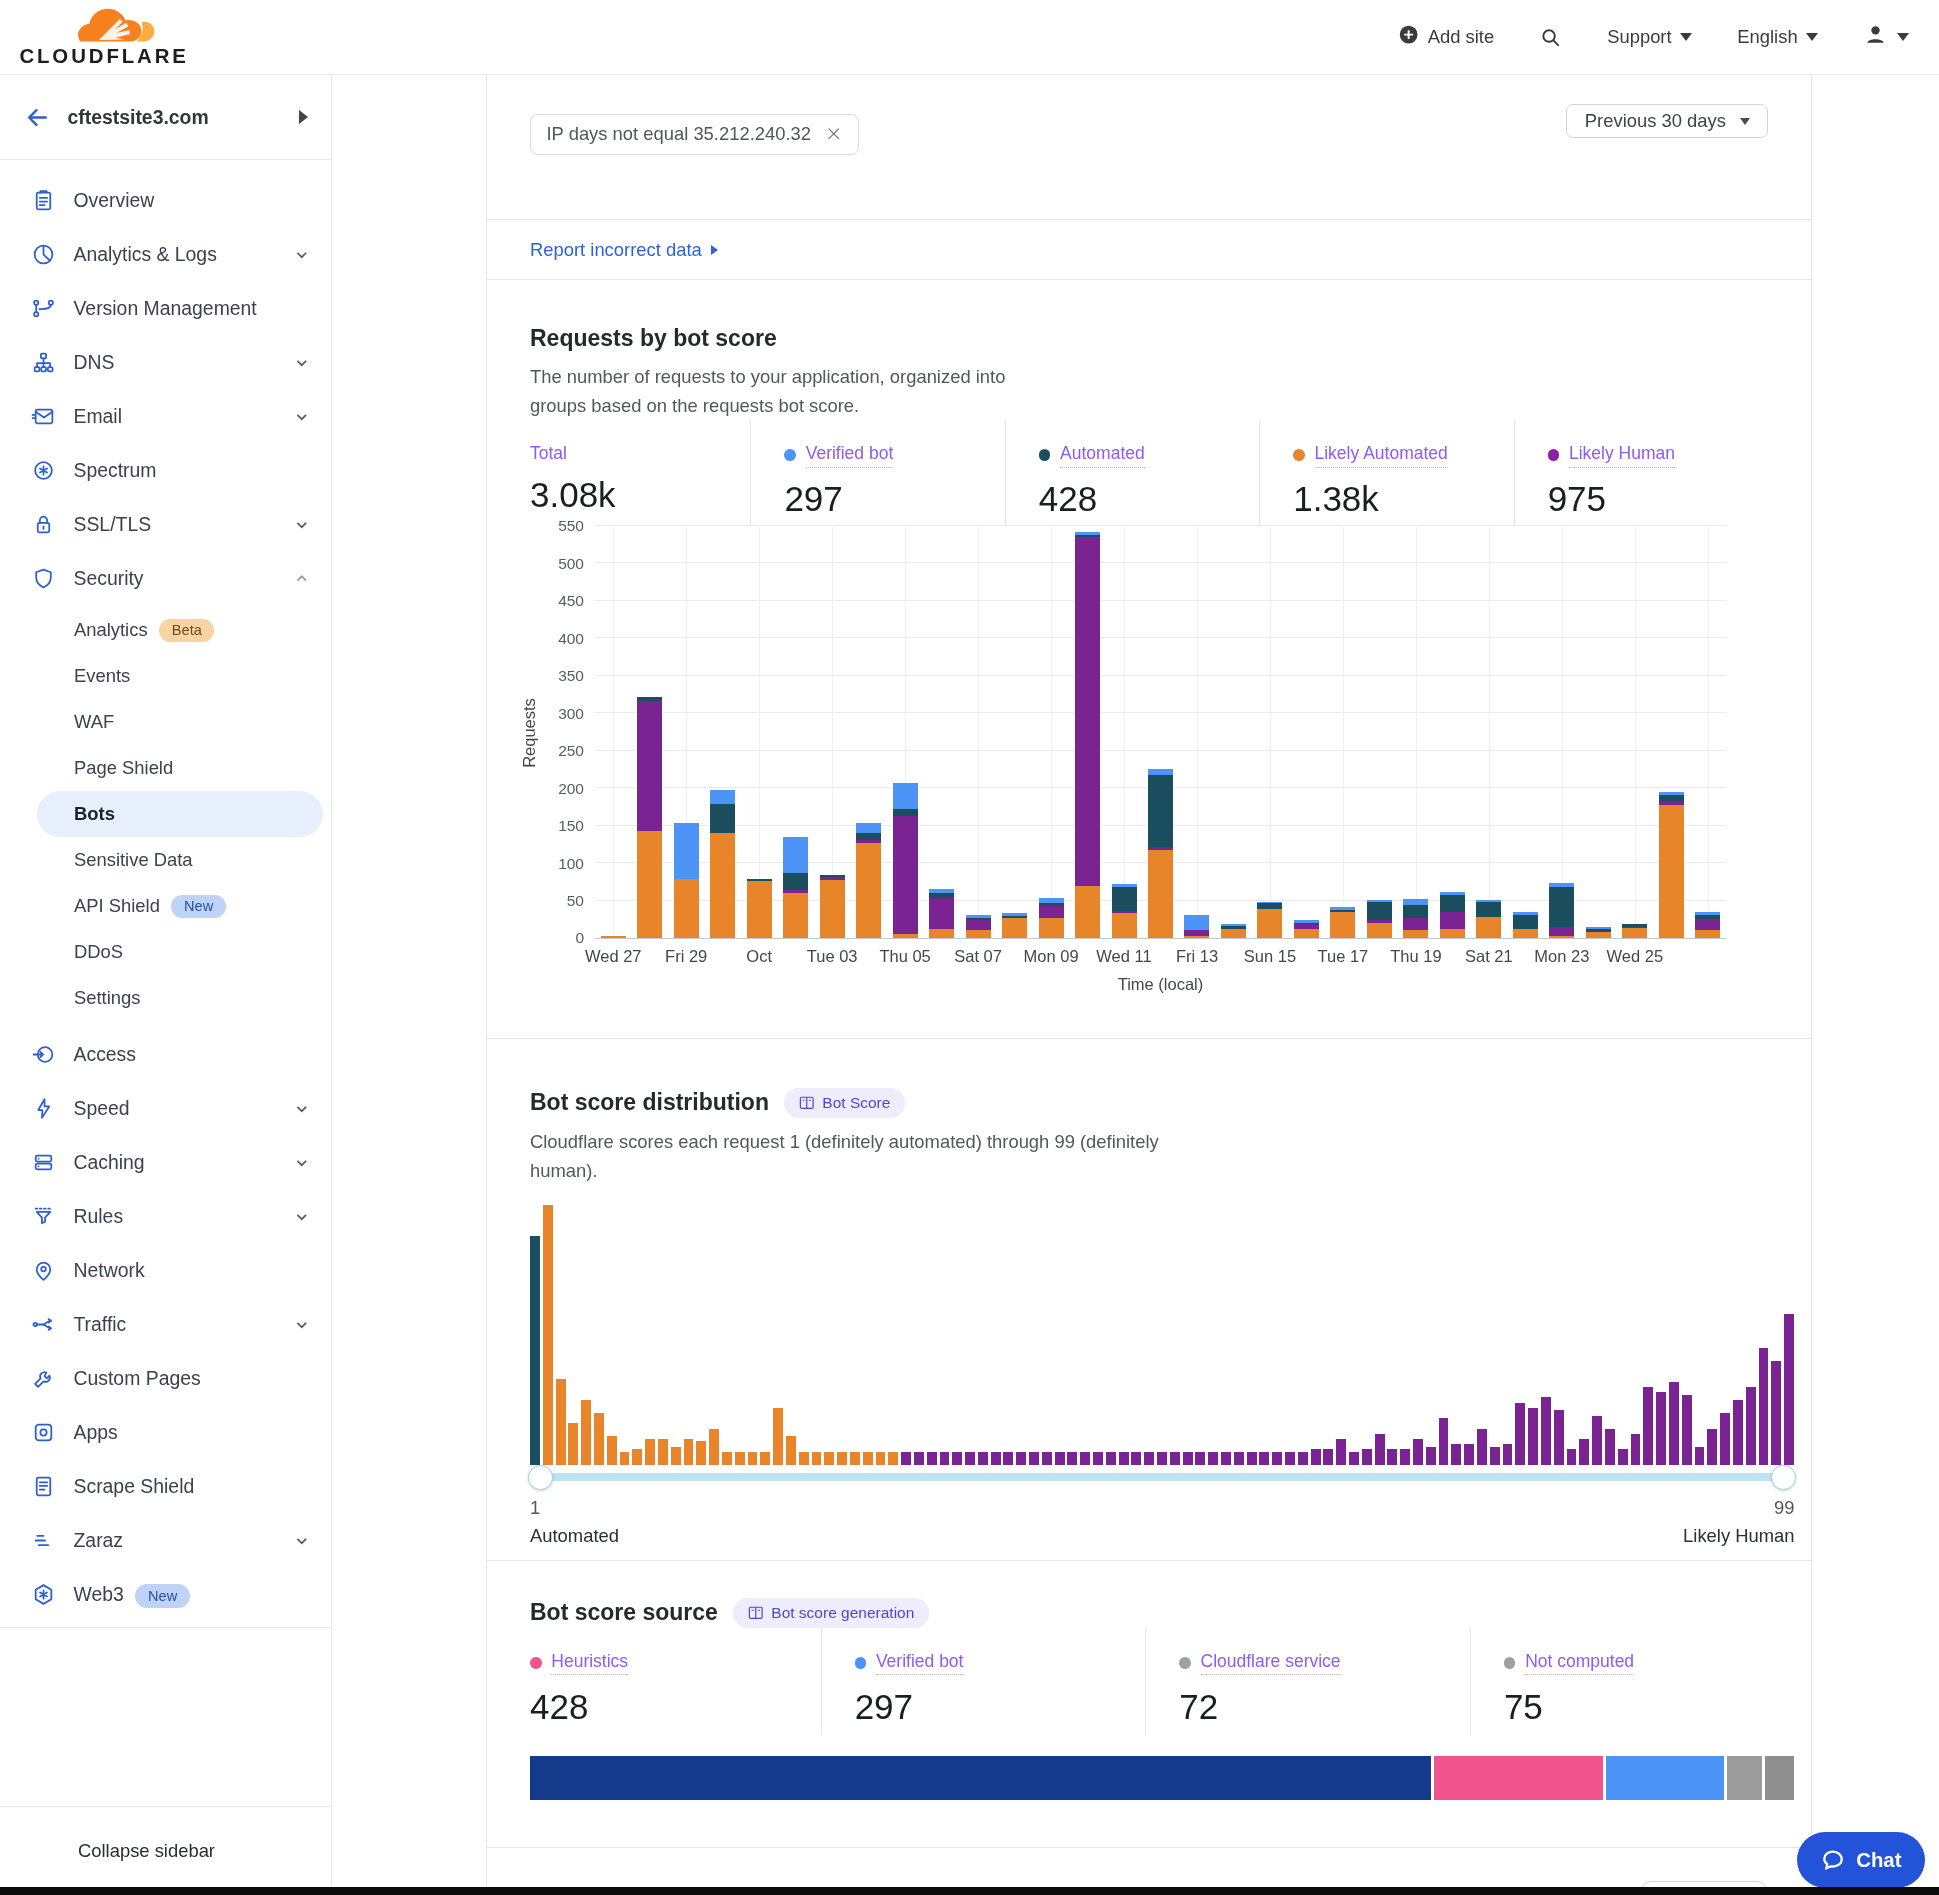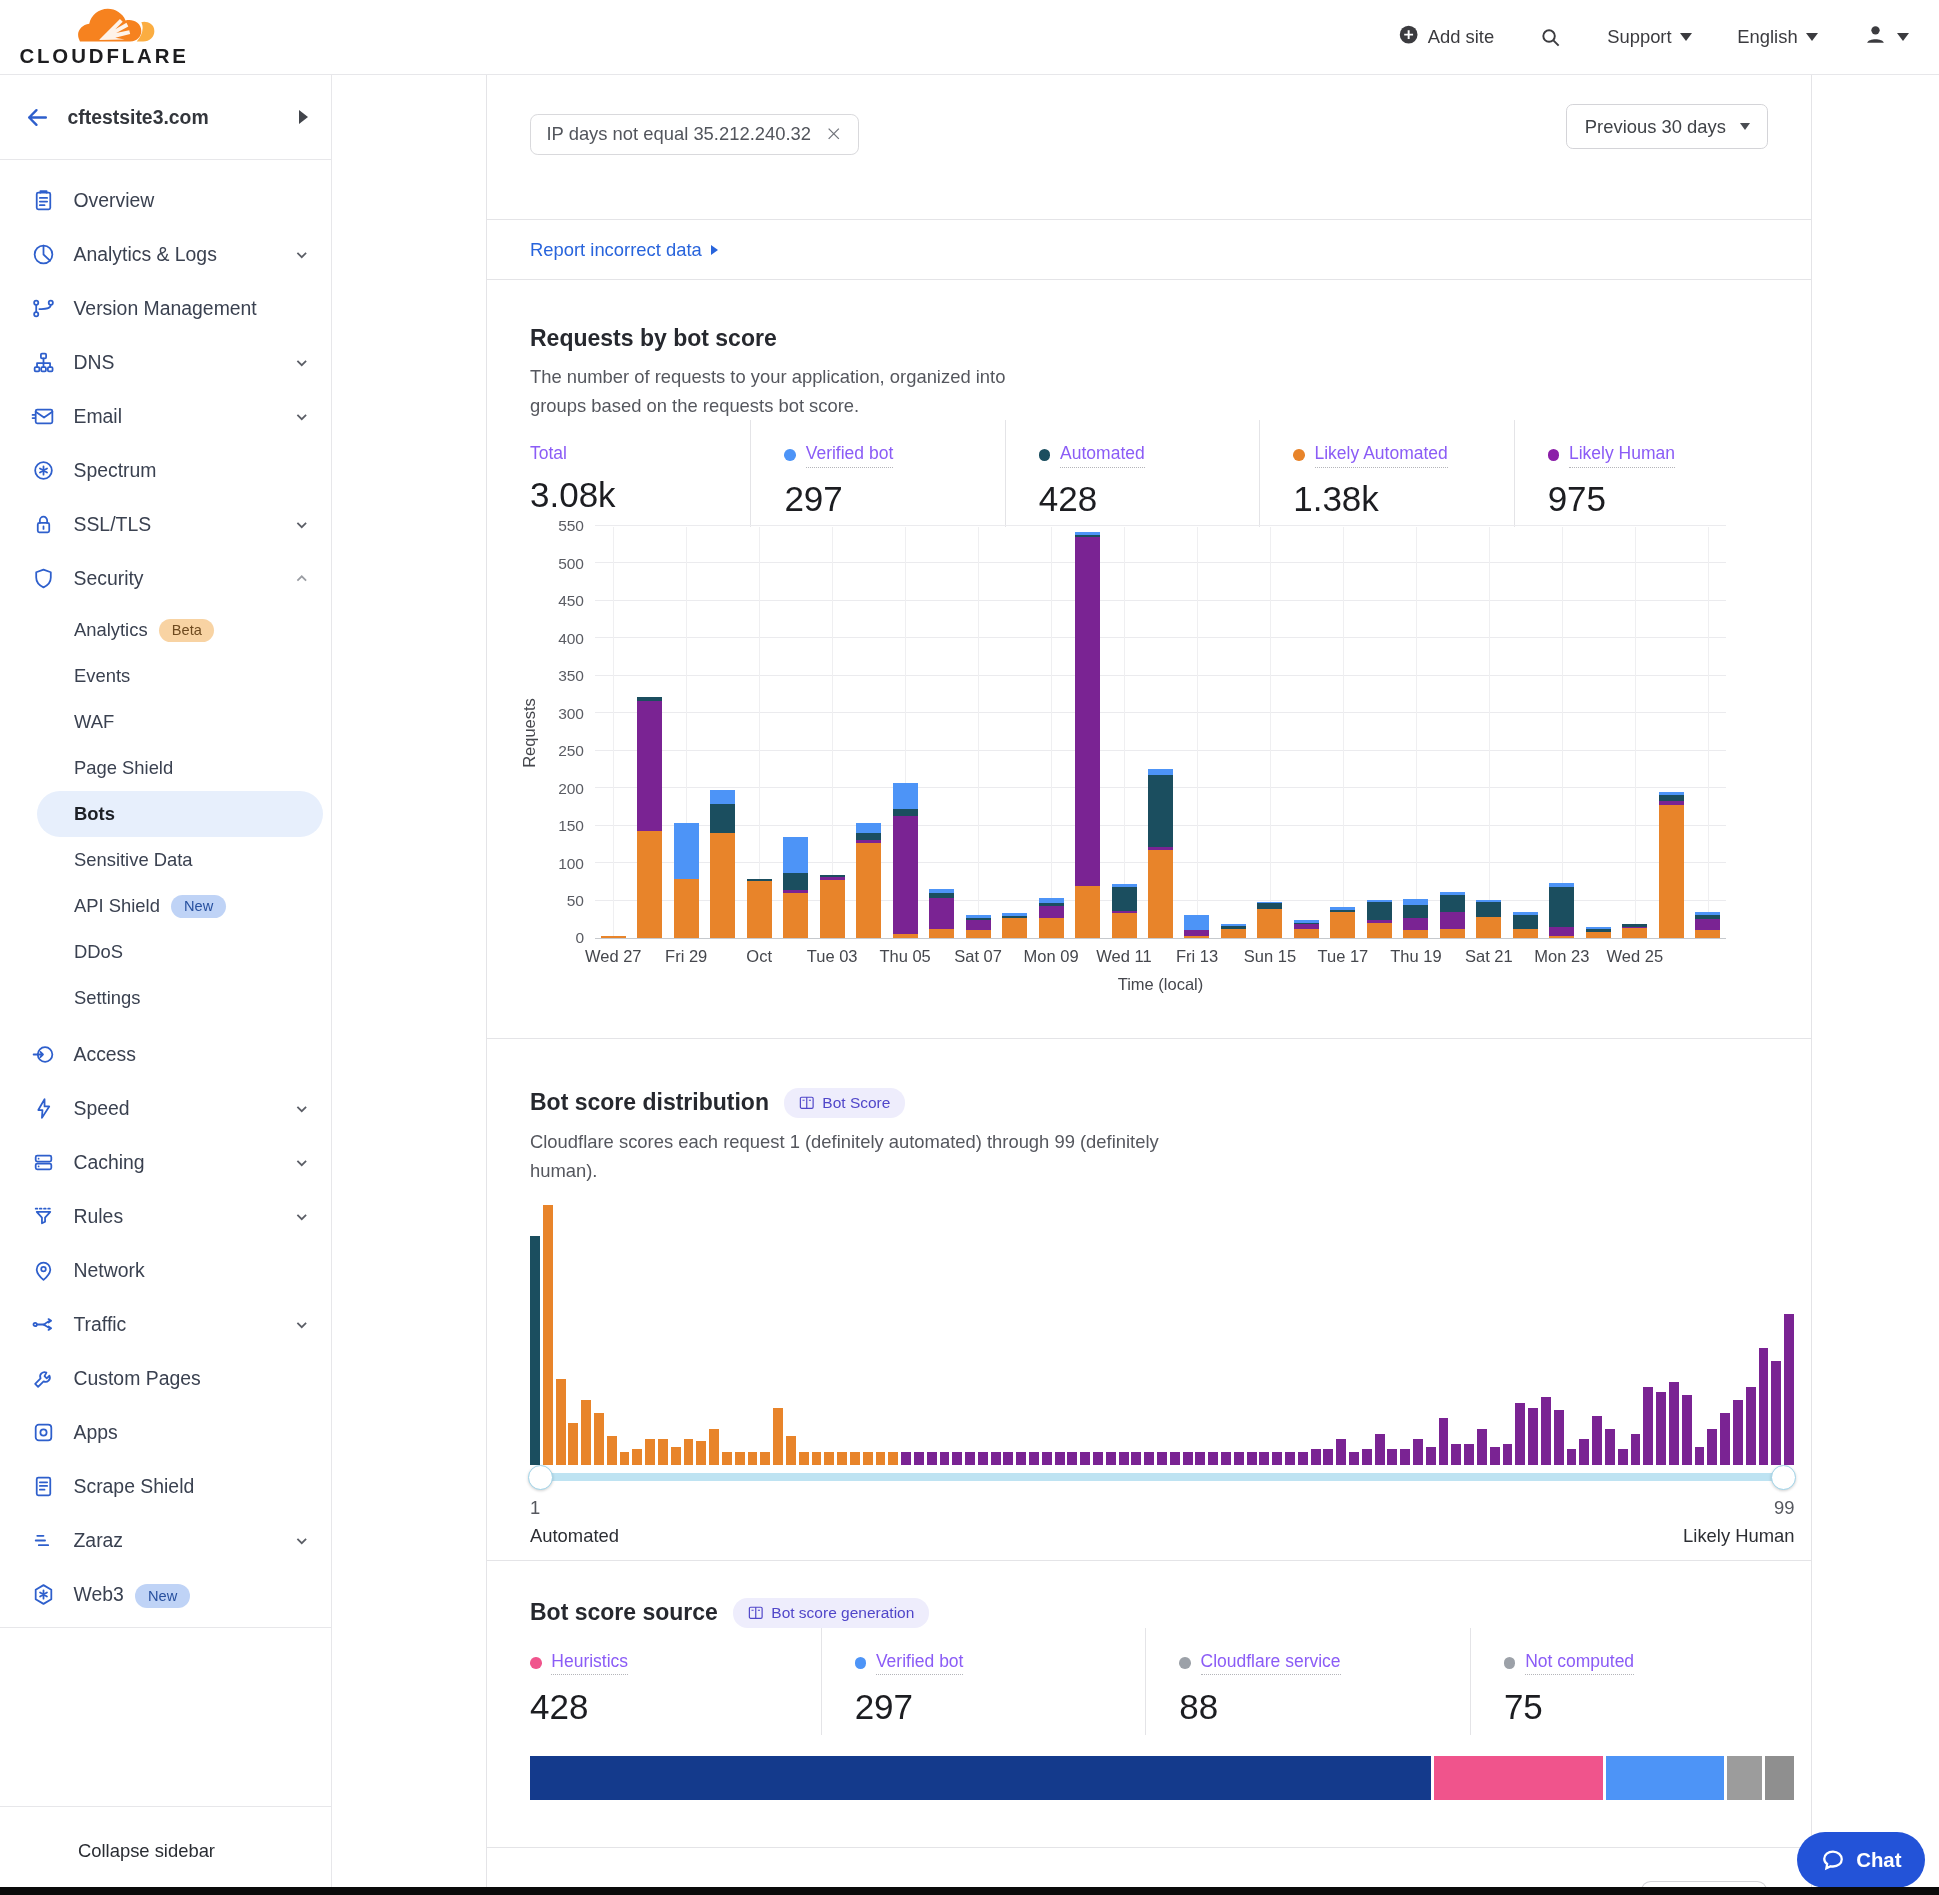--- a/index.html
+++ b/index.html
@@ -51,21 +51,21 @@
   .sec { border-bottom:1px solid #e4e4e7; padding:0 43px; position:relative; }
   #sec-filters { height:145px; padding-top:29px; }
   #add-filter-btn { display:inline-flex; align-items:center; gap:9.7px; height:45px; padding:0 19.4px;
     border:1.5px solid #3568df; border-radius:7.8px; background:#fff; color:#2864dc; font-size:19.4px; cursor:pointer;}
   #add-filter-btn svg { width:21.3px; height:21.3px; }
   #filter-chip { display:inline-flex; align-items:center; gap:13.6px; height:41px; padding:0 15.5px;
     border:1px solid #d9d9dc; border-radius:7.8px; background:#fff; font-size:18.4px; margin-top:9.7px;}
   #filter-chip .chip-x { display:inline-flex; cursor:pointer; }
   #filter-chip .chip-x svg { width:17.5px; height:17.5px; }
   .chip-text { color:#52555c; }
-  #range-select { position:absolute; right:43px; top:29px; height:45px; padding:0 17.5px; display:flex; align-items:center; gap:13.6px;
+  #range-select { position:absolute; right:43px; top:29px; height:34px; padding:0 17.5px; display:flex; align-items:center; gap:13.6px;
     border:1px solid #d4d4d8; border-radius:6.8px; background:#fff; font-size:18.4px; color:#3f4247; cursor:pointer;}
   #range-select .tri { border-top-color:#4a4d52; border-left-width:5.8px; border-right-width:5.8px; border-top-width:7.8px;}
   #sec-report { height:60px; display:flex; align-items:center; }
   .link-blue { color:#2864dc; font-size:18.4px; display:inline-flex; align-items:center; gap:9.7px; cursor:pointer;}
   .tri-r-sm { width:0; height:0; border-top:5.8px solid transparent; border-bottom:5.8px solid transparent; border-left:7.8px solid #2864dc;}
   
   .card-title { font-size:23px; font-weight:bold; color:#26282e; }
   .card-desc  { font-size:18.4px; color:#55575e; line-height:29px; margin-top:9.7px; }
   .title-row { display:flex; align-items:center; gap:15.5px; }
   .pill-badge { display:inline-flex; align-items:center; gap:7.8px; background:#eeedfc; color:#5046c9;
@@ -961,21 +961,21 @@
             <span class="dot" style="background: rgb(77, 148, 247);"></span>
             <span class="u-dot">Verified bot</span>
           </div>
           <div class="stat-val">297</div>
         </div>
         <div class="stat">
           <div class="stat-lab">
             <span class="dot" style="background: rgb(156, 161, 168);"></span>
             <span class="u-dot">Cloudflare service</span>
           </div>
-          <div class="stat-val">88</div>
+          <div class="stat-val">72</div>
         </div>
         <div class="stat">
           <div class="stat-lab">
             <span class="dot" style="background: rgb(156, 161, 168);"></span>
             <span class="u-dot">Not computed</span>
           </div>
           <div class="stat-val">75</div>
         </div>
       </div>
     <div class="srcbar" id="source-bar">

